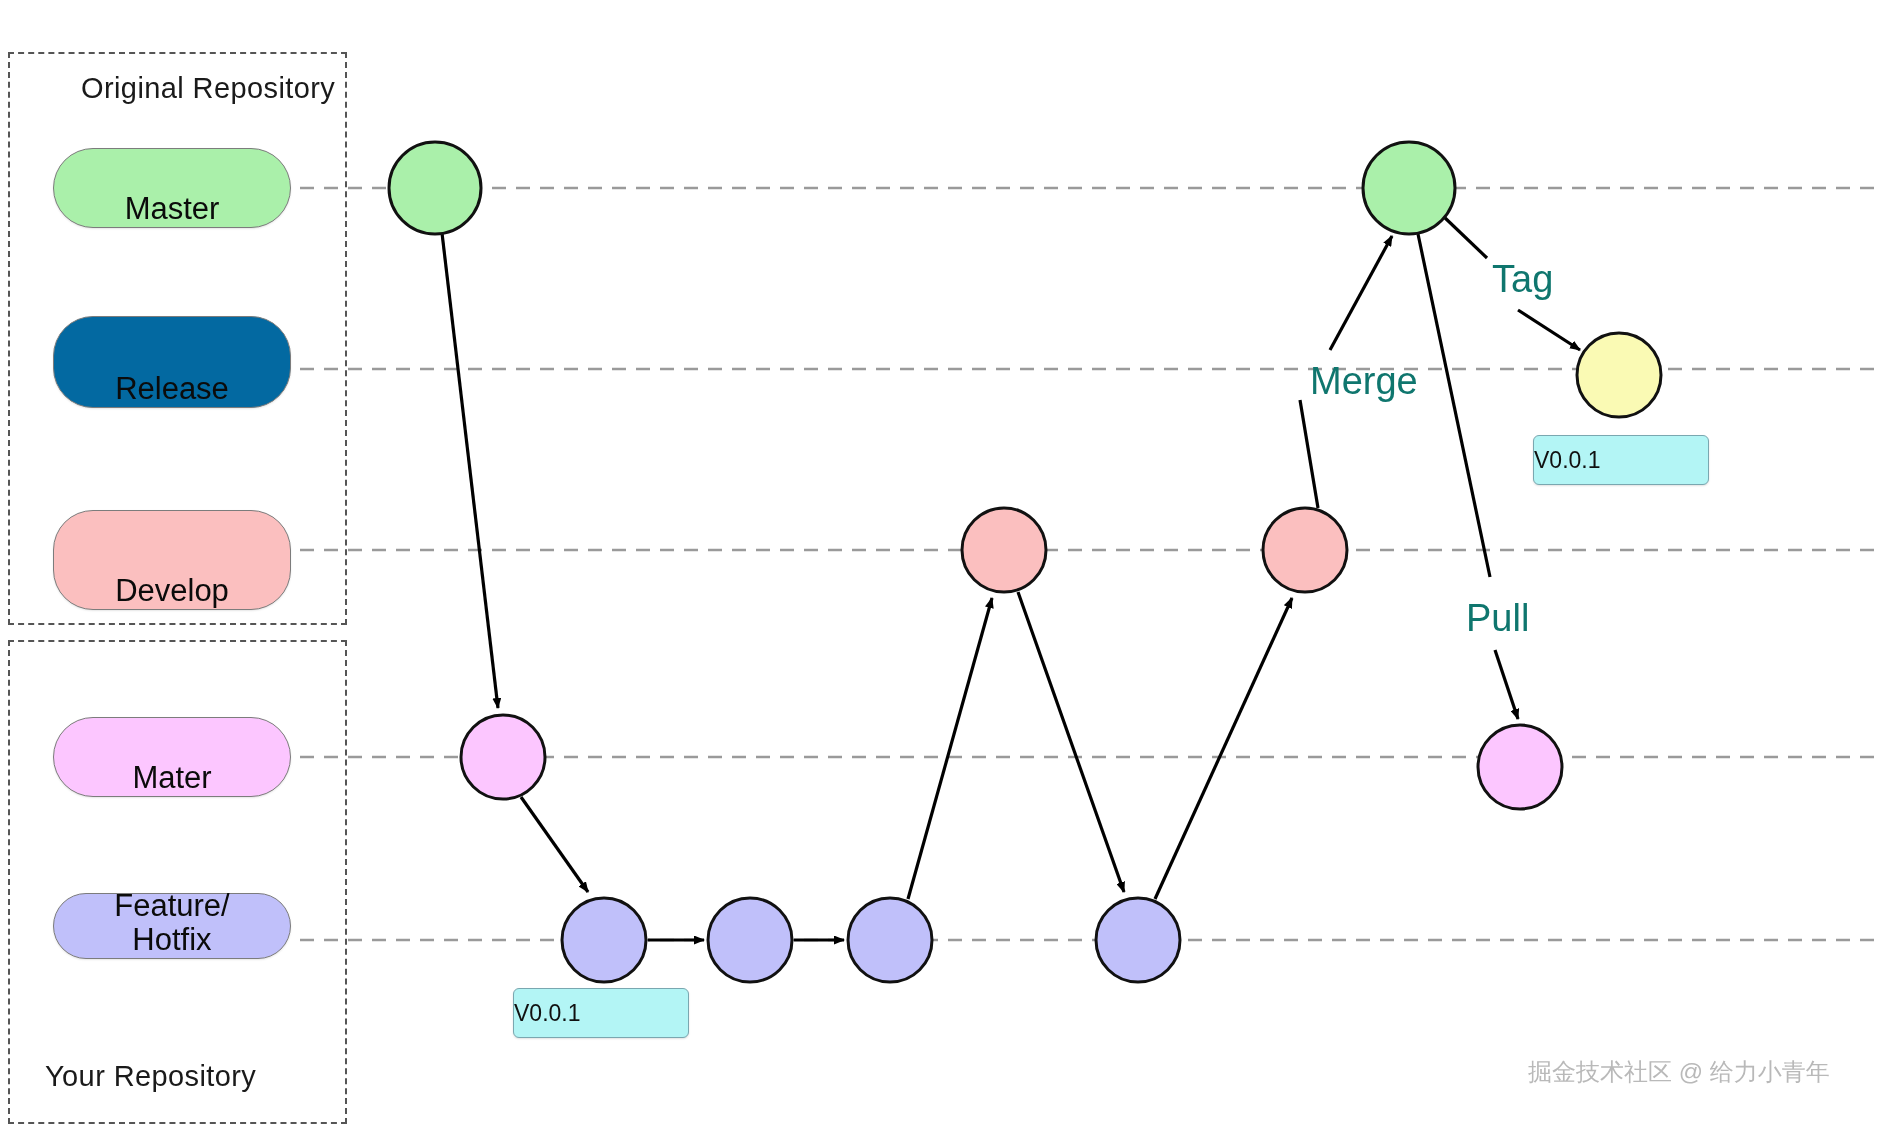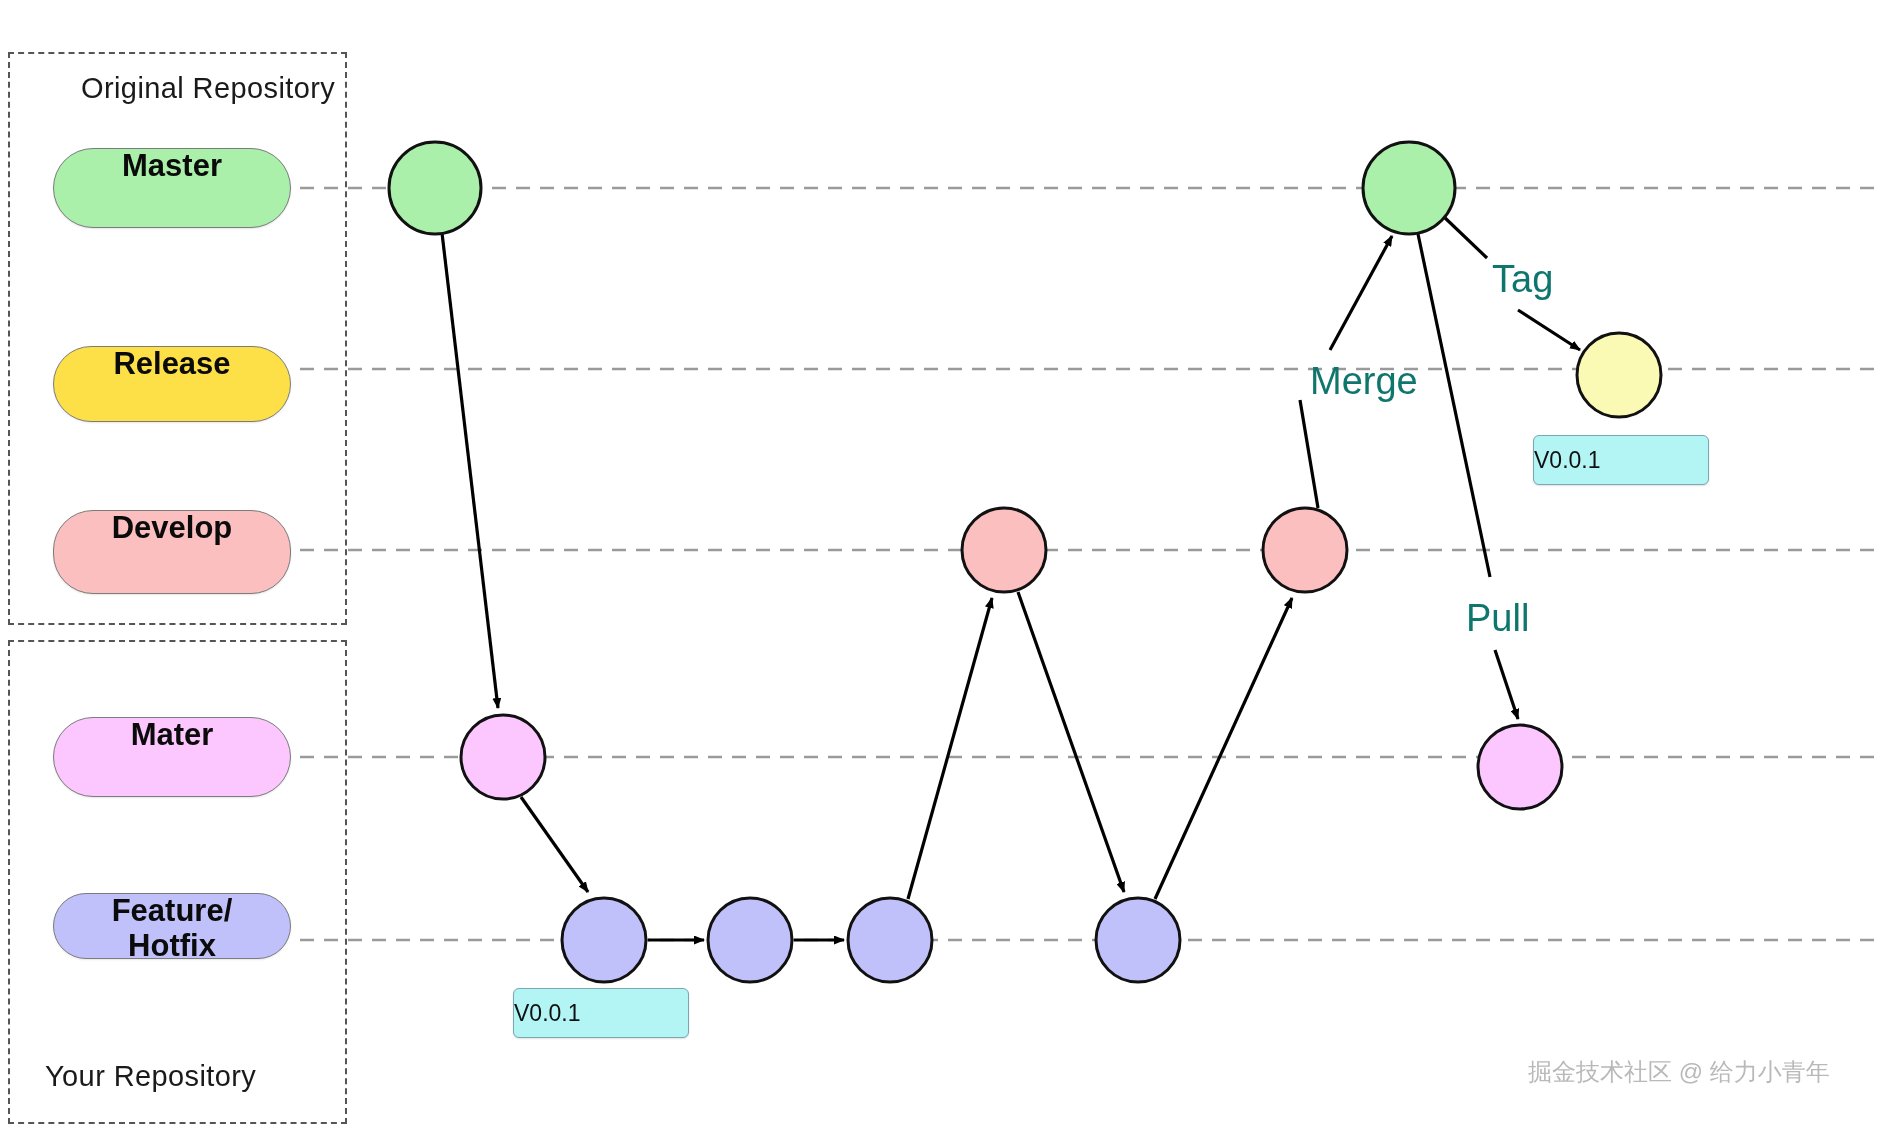--- a/index.html
+++ b/index.html
@@ -36,28 +36,27 @@
     color: #1a1a1a;
     letter-spacing: 0.4px;
     white-space: nowrap;
   }
   .pill {
     position: absolute;
     box-sizing: border-box;
     border: 1.6px solid #7c7c7c;
     border-radius: 40px;
     display: flex;
-    align-items: flex-start;
+    align-items: flex-end;
     justify-content: center;
     text-align: center;
     font-size: 31px;
     color: #0b0b0b;
     line-height: 1.12;
     box-shadow: 0 1px 2px rgba(0,0,0,0.10);
-    font-weight: bold;
   }
   .pill .pill-text {
     display: block;
     white-space: pre-line;
   }
   .badge {
     position: absolute;
     box-sizing: border-box;
     border: 1.6px solid #7aa7b0;
     border-radius: 6px;
@@ -138,25 +137,25 @@
   <div class="grp-box" style="left:8px; top:52px; width:339px; height:573px;"></div>
   <div class="grp-label" style="left:35px; top:72px;margin-left:46px;">Original Repository</div>
 
   <div class="grp-box" style="left:8px; top:640px; width:339px; height:484px;"></div>
   <div class="grp-label" style="left:45px; top:1060px;">Your Repository</div>
 
   <div class="pill" style="left:53px; top:148px; width:238px; height:80px; background:#AAF0AA;">
     <span class="pill-text">Master</span>
   </div>
 
-  <div class="pill" style="left:53px; top:346px; width:238px; height:76px; background:#fde047;">
+  <div class="pill" style="left:53px; top:316px; width:238px; height:92px; background:#0369a1;">
     <span class="pill-text">Release</span>
   </div>
 
-  <div class="pill" style="left:53px; top:510px; width:238px; height:84px; background:#FBBFBF;">
+  <div class="pill" style="left:53px; top:510px; width:238px; height:100px; background:#FBBFBF;">
     <span class="pill-text">Develop</span>
   </div>
 
   <div class="pill" style="left:53px; top:717px; width:238px; height:80px; background:#FCC6FF;">
     <span class="pill-text">Mater</span>
   </div>
 
   <div class="pill" style="left:53px; top:893px; width:238px; height:66px; background:#C0C0FA;">
     <span class="pill-text">Feature/
 Hotfix</span>

